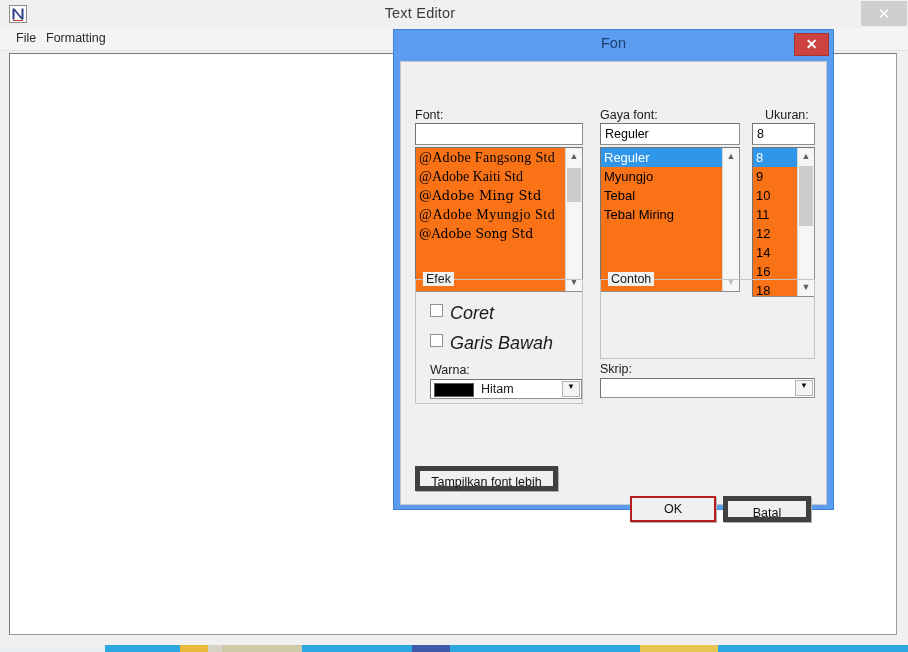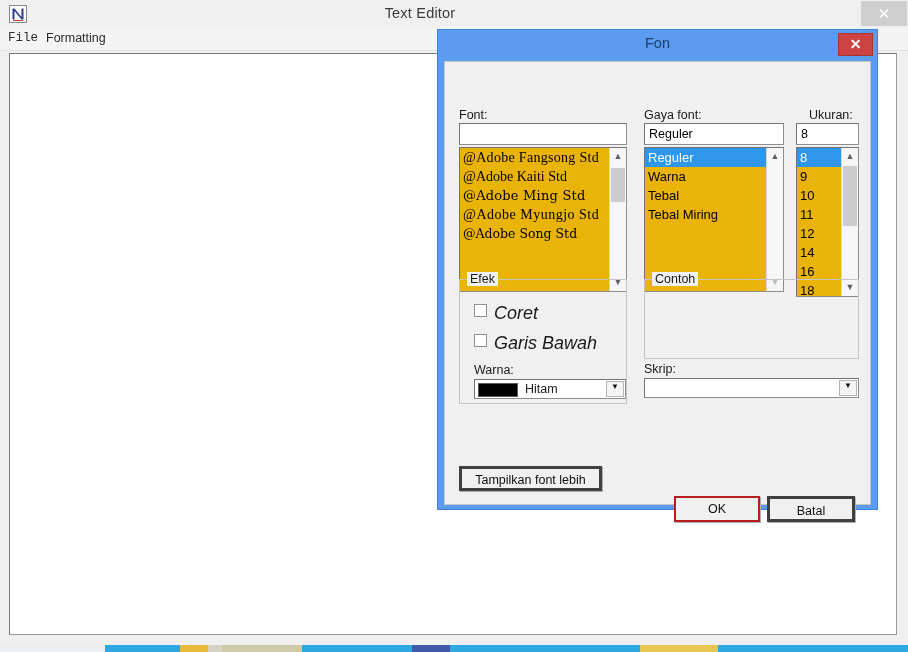--- a/index.html
+++ b/index.html
@@ -66,21 +66,21 @@
     background: #f4f4f4;
     border-bottom: 1px solid #e2e2e2;
   }
   .menu-item {
     position: absolute;
     top: 3px;
     font-size: 12.5px;
     color: #2b2b2b;
     padding: 0 4px;
   }
-  #menu-file { left: 4px; font-family: Liberation Mono, monospace; }
+  #menu-file { left: 12px; }
   #menu-formatting { left: 42px; }
 
   #editor-textarea {
     position: absolute;
     left: 9px; top: 53px;
     width: 888px; height: 582px;
     background: #ffffff;
     border: 1px solid #9a9a9a;
     border-top-color: #7a7a7a;
     border-left-color: #7a7a7a;
@@ -97,21 +97,20 @@
   .tb-seg { position: absolute; top: 0; height: 7px; }
 
   
   #font-dialog {
     position: absolute;
     left: 393px; top: 29px;
     width: 441px; height: 481px;
     background: #5b9bf0;
     border: 1px solid #3f82dc;
     box-sizing: border-box;
-    margin-left: 44px;
   }
   #dialog-titlebar {
     position: absolute;
     left: 0; top: 0;
     width: 439px; height: 31px;
   }
   #dialog-title {
     position: absolute;
     left: 0; top: 5px;
     width: 439px;
@@ -157,21 +156,21 @@
     font-size: 12.5px;
     color: #000000;
     padding: 2px 4px;
     line-height: 17px;
     outline: none;
     font-family: "Liberation Sans", sans-serif;
   }
 
   .listbox {
     position: absolute;
-    background: #eab308;
+    background: #f97316;
     border: 1px solid #8e8e8e;
     border-top-color: #737373;
     border-left-color: #737373;
     box-sizing: border-box;
     overflow: hidden;
     text-decoration: underline;
   }
   .list-inner {
     position: absolute;
     left: 0; top: 0; bottom: 0;
@@ -286,21 +285,21 @@
   .combo-text {
     position: absolute;
     top: 2px;
     font-size: 12.5px;
     color: #1a1a1a;
   }
 
   .btn {
     position: absolute;
     background: #f0f0f0;
-    border: 3px solid #404040;
+    border: 5px solid #404040;
     box-sizing: border-box;
     font-size: 12.5px;
     color: #101010;
     text-align: center;
     box-shadow: 1px 1px 0 #b0b0b0;
     font-family: "Liberation Sans", sans-serif;
   }
   .btn.focused {
     border: 2px solid #b91c1c;
   }
@@ -368,21 +367,21 @@
           <div class="sb-thumb" style="top:20px; height:34px;"></div>
           <div class="sb-btn sb-down">▼</div>
         </div>
       </div>
 
       <div class="fld-label" style="left:199px; top:46px;">Gaya font:</div>
       <input class="txtbox" style="left: 199px; top: 61px; width: 140px; height: 22px;" value="Reguler">
       <div class="listbox" style="left:199px; top:85px; width:140px; height:145px;">
         <div class="list-inner" style="right:17px;">
           <div class="list-item sel">Reguler</div>
-          <div class="list-item">Warna</div>
+          <div class="list-item">Myungjo</div>
           <div class="list-item">Tebal</div>
           <div class="list-item">Tebal Miring</div>
         </div>
         <div class="vscroll">
           <div class="sb-btn sb-up">▲</div>
           <div class="sb-btn sb-down" style="color:#bcbcbc;">▼</div>
         </div>
       </div>
 
       <div class="fld-label" style="left:364px; top:46px;">Ukuran:</div>

